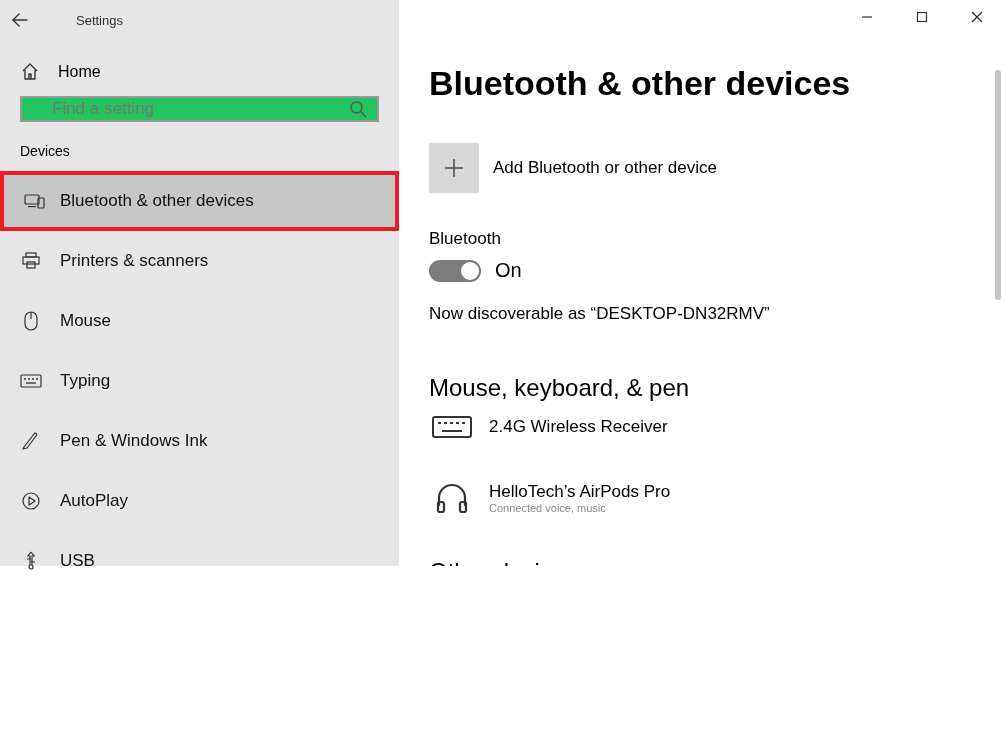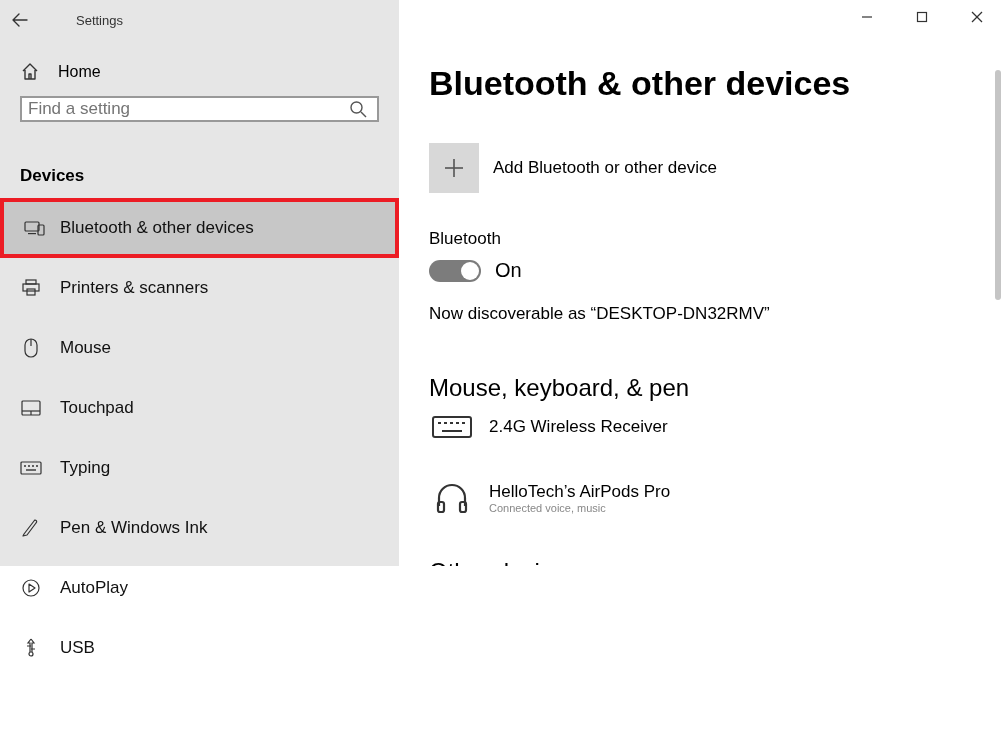--- a/index.html
+++ b/index.html
@@ -50,39 +50,39 @@
     gap: 18px;
     cursor: default;
   }
   .home-row span.label {
     font-size: 16px;
   }
   .search-wrap {
     margin: 14px 20px 0 20px;
     height: 38px;
     border: 2px solid #999;
-    background: #ffffff;
-    display: flex;
-    align-items: center;
-    padding: 0 10px 0 4px;
+    background: #22c55e;
+    display: flex;
+    align-items: center;
+    padding: 0 10px 0 28px;
     box-sizing: border-box;
   }
   .search-wrap input {
     flex: 1;
     border: none;
     background: transparent;
     font-size: 17px;
     color: #555;
     outline: none;
     font-family: inherit;
   }
   .category-label {
-    font-size: 17px;
-    font-weight: 700;
-    margin: 44px 0 12px 20px;
+    font-size: 14px;
+    font-weight: 400;
+    margin: 21px 0 12px 20px;
   }
   .nav {
     display: flex;
     flex-direction: column;
   }
   .nav-item {
     display: flex;
     align-items: center;
     height: 60px;
     padding-left: 20px;
@@ -264,30 +264,20 @@
         <span class="iconbox">
           <svg width="16" height="20" viewBox="0 0 16 20">
               <rect x="2" y="1" width="12" height="18" rx="6" stroke="#333" stroke-width="1.2" fill="none"></rect>
               <line x1="8" y1="1" x2="8" y2="8" stroke="#333" stroke-width="1.2"></line>
             </svg>
         </span>
         <span class="nav-label">Mouse</span>
       </div>
       <div class="nav-item">
         <span class="iconbox">
-          <svg width="20" height="16" viewBox="0 0 20 16">
-              <rect x="1" y="1" width="18" height="14" rx="1" stroke="#333" stroke-width="1.2" fill="none"></rect>
-              <line x1="1" y1="11" x2="19" y2="11" stroke="#333" stroke-width="1.2"></line>
-              <line x1="10" y1="11" x2="10" y2="15" stroke="#333" stroke-width="1.2"></line>
-            </svg>
-        </span>
-        <span class="nav-label">Touchpad</span>
-      </div>
-      <div class="nav-item">
-        <span class="iconbox">
           <svg width="22" height="14" viewBox="0 0 22 14">
               <rect x="1" y="1" width="20" height="12" rx="1" stroke="#333" stroke-width="1.2" fill="none"></rect>
               <line x1="4" y1="5" x2="6" y2="5" stroke="#333" stroke-width="1.4"></line>
               <line x1="8" y1="5" x2="10" y2="5" stroke="#333" stroke-width="1.4"></line>
               <line x1="12" y1="5" x2="14" y2="5" stroke="#333" stroke-width="1.4"></line>
               <line x1="16" y1="5" x2="18" y2="5" stroke="#333" stroke-width="1.4"></line>
               <line x1="6" y1="9" x2="16" y2="9" stroke="#333" stroke-width="1.4"></line>
             </svg>
         </span>
         <span class="nav-label">Typing</span>

